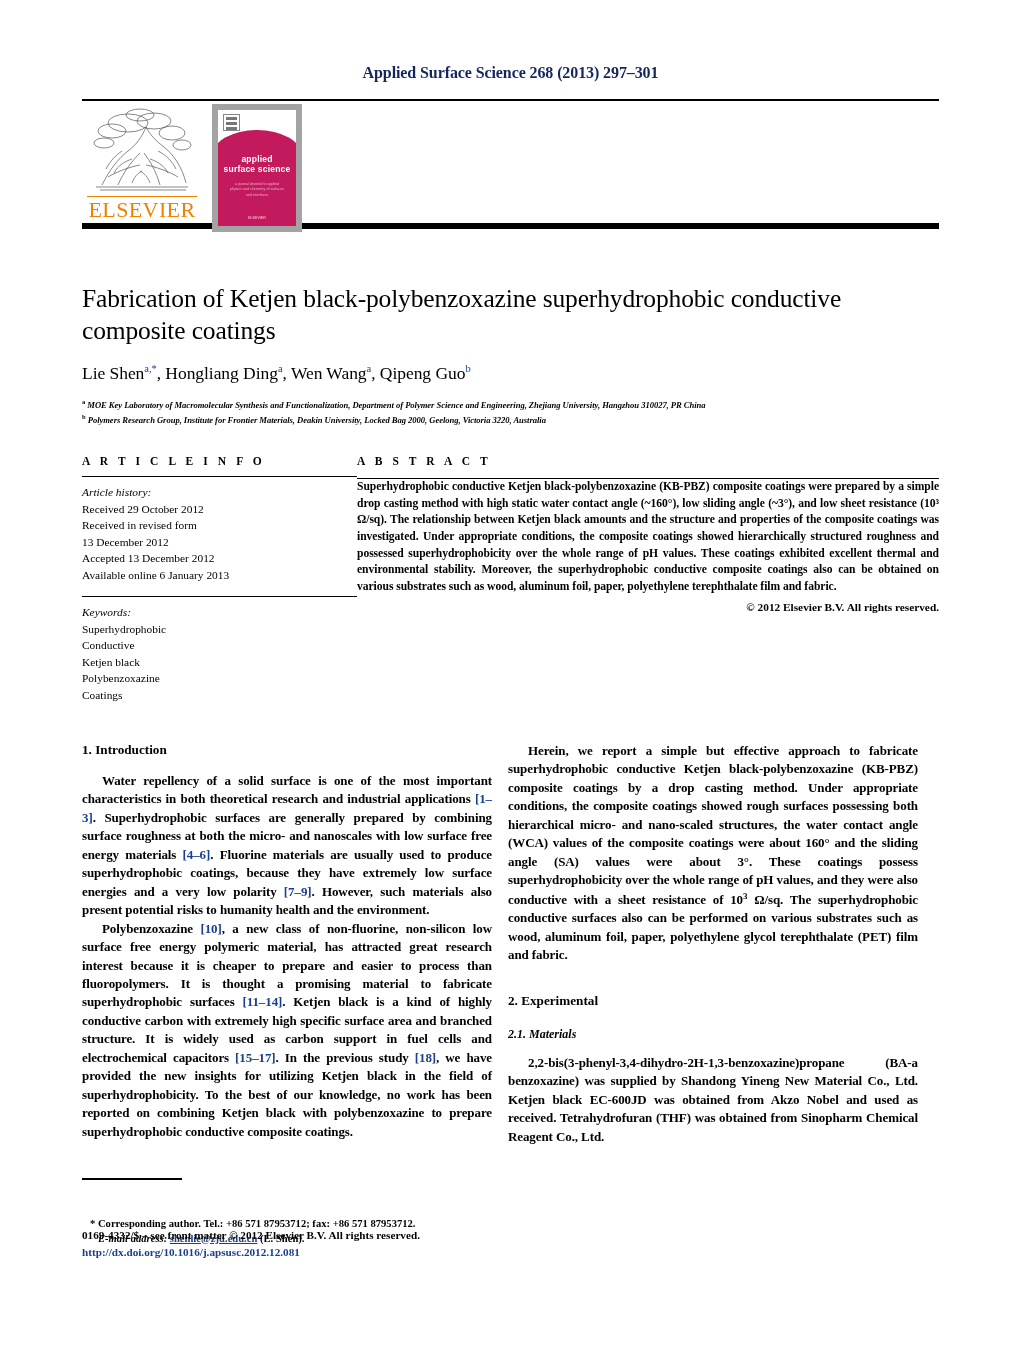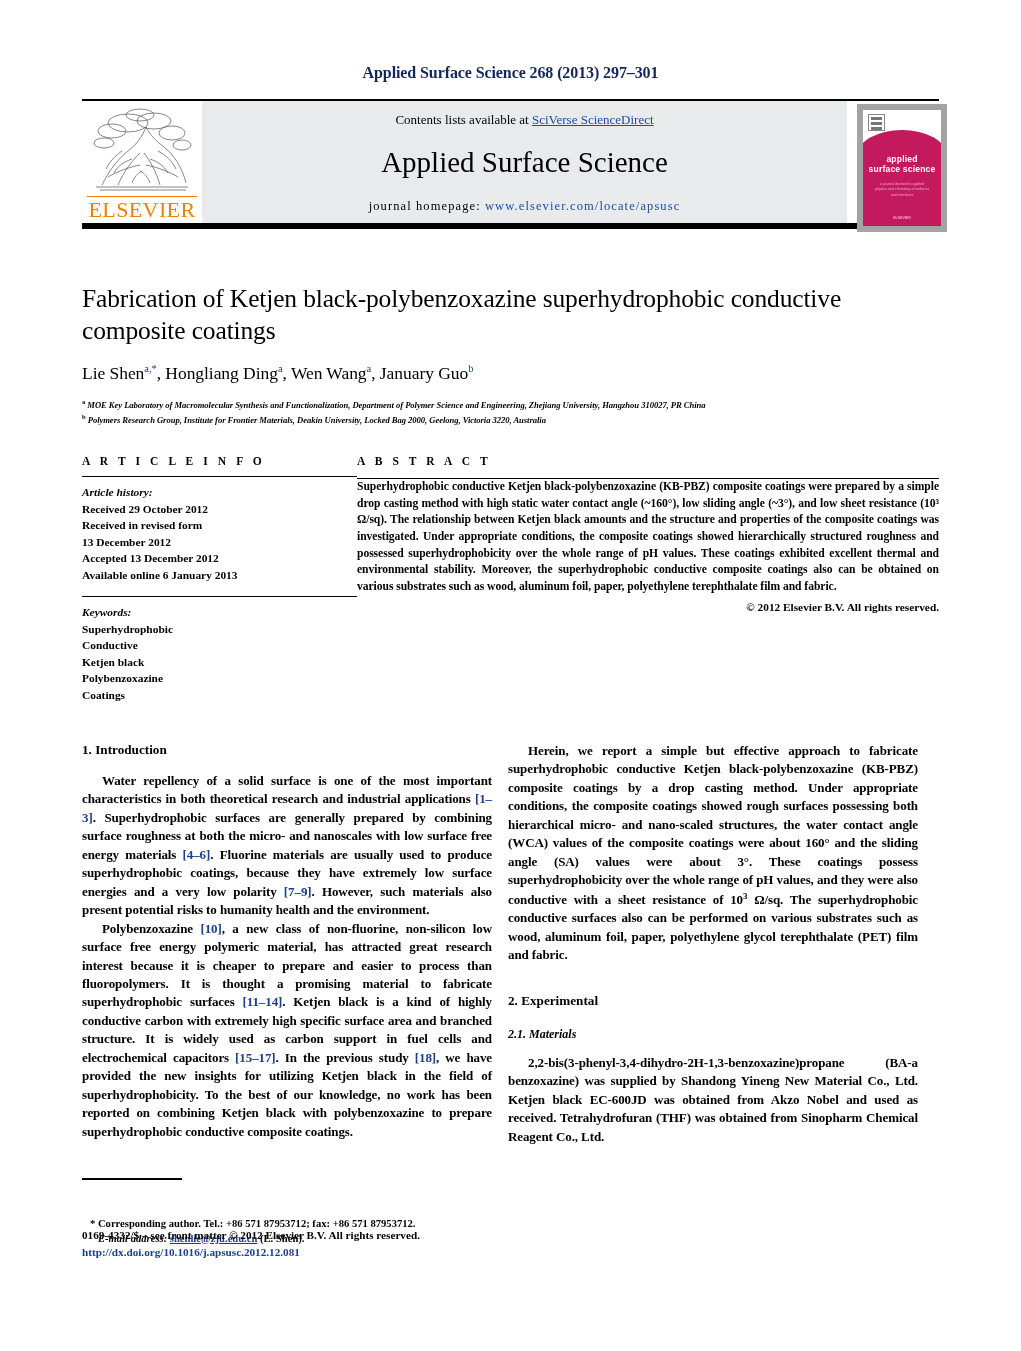--- a/index.html
+++ b/index.html
@@ -278,21 +278,21 @@
   }
   .thin-rule {
     height: 1px;
     background: #000;
     margin-top: 9px;
   }
   .abs-rule { margin-top: 11px; }
   .info-body {
     margin-top: 7px;
     font-family: "Liberation Serif", serif;
-    font-weight: bold;
+    font-weight: normal;
     font-size: 11.4px;
     line-height: 1.45;
     color: #000;
   }
   .info-body .lead {
     font-style: italic;
   }
   .keywords-block {
     margin-top: 13px;
   }
@@ -445,30 +445,20 @@
           </g>
           <g stroke="#444" stroke-width="0.6" fill="none">
             <path d="M44 76 C46 70 50 66 54 64"></path>
             <path d="M62 76 C60 70 56 66 52 64"></path>
           </g>
         </svg>
         <div class="elsevier-underline"></div>
         <div class="elsevier-wordmark">ELSEVIER</div>
       </div>
 
-      <div class="center-cell">
-        <div class="contents-line">
-          <span>Contents lists available at </span><a class="sd-link" href="#">SciVerse ScienceDirect</a>
-        </div>
-        <div class="journal-name">Applied Surface Science</div>
-        <div class="homepage-line">
-          <span>journal homepage:</span>
-          <span class="url">www.elsevier.com/locate/apsusc</span>
-        </div>
-      </div>
 
       <div class="cover-cell">
         <div class="cover-thumb">
           <div class="cover-top-white"></div>
           <div class="cover-logo-box">
               <i></i>
               <i></i>
               <i></i>
             </div>
           <div class="cover-band"></div>
@@ -483,21 +473,21 @@
       </div>
 
     </div>
     <div class="masthead-rule-bottom"></div>
   </div>
 
   <div class="title-block">
     <h1 class="paper-title">Fabrication of Ketjen black-polybenzoxazine superhydrophobic conductive composite coatings</h1>
 
     <div class="authors">
-      <span><span>Lie Shen</span><sup>a,*</sup></span>, <span><span>Hongliang Ding</span><sup>a</sup></span>, <span><span>Wen Wang</span><sup>a</sup></span>, <span><span>January Guo</span><sup>b</sup></span>
+      <span><span>Lie Shen</span><sup>a,*</sup></span>, <span><span>Hongliang Ding</span><sup>a</sup></span>, <span><span>Wen Wang</span><sup>a</sup></span>, <span><span>Qipeng Guo</span><sup>b</sup></span>
     </div>
 
     <div class="affiliations">
       <div><sup>a</sup> <span>MOE Key Laboratory of Macromolecular Synthesis and Functionalization, Department of Polymer Science and Engineering, Zhejiang University, Hangzhou 310027, PR China</span></div>
       <div><sup>b</sup> <span>Polymers Research Group, Institute for Frontier Materials, Deakin University, Locked Bag 2000, Geelong, Victoria 3220, Australia</span></div>
     </div>
   </div>
 
   <div class="info-abstract">
 

